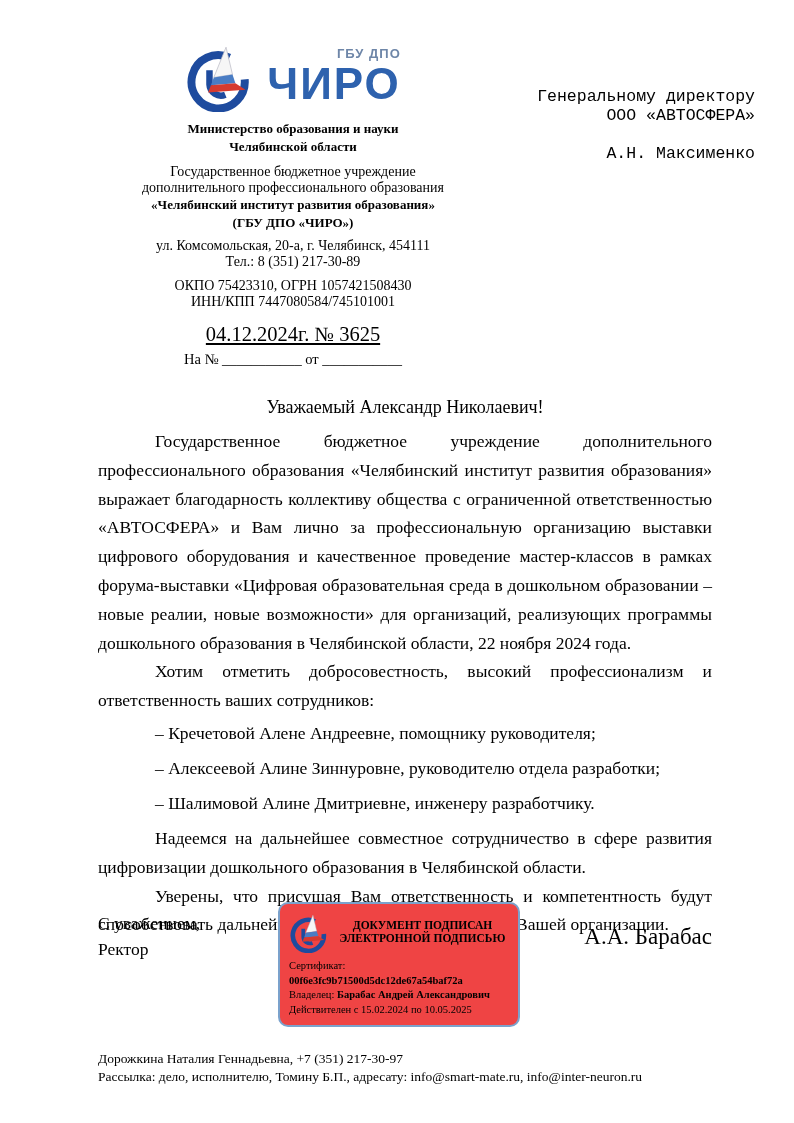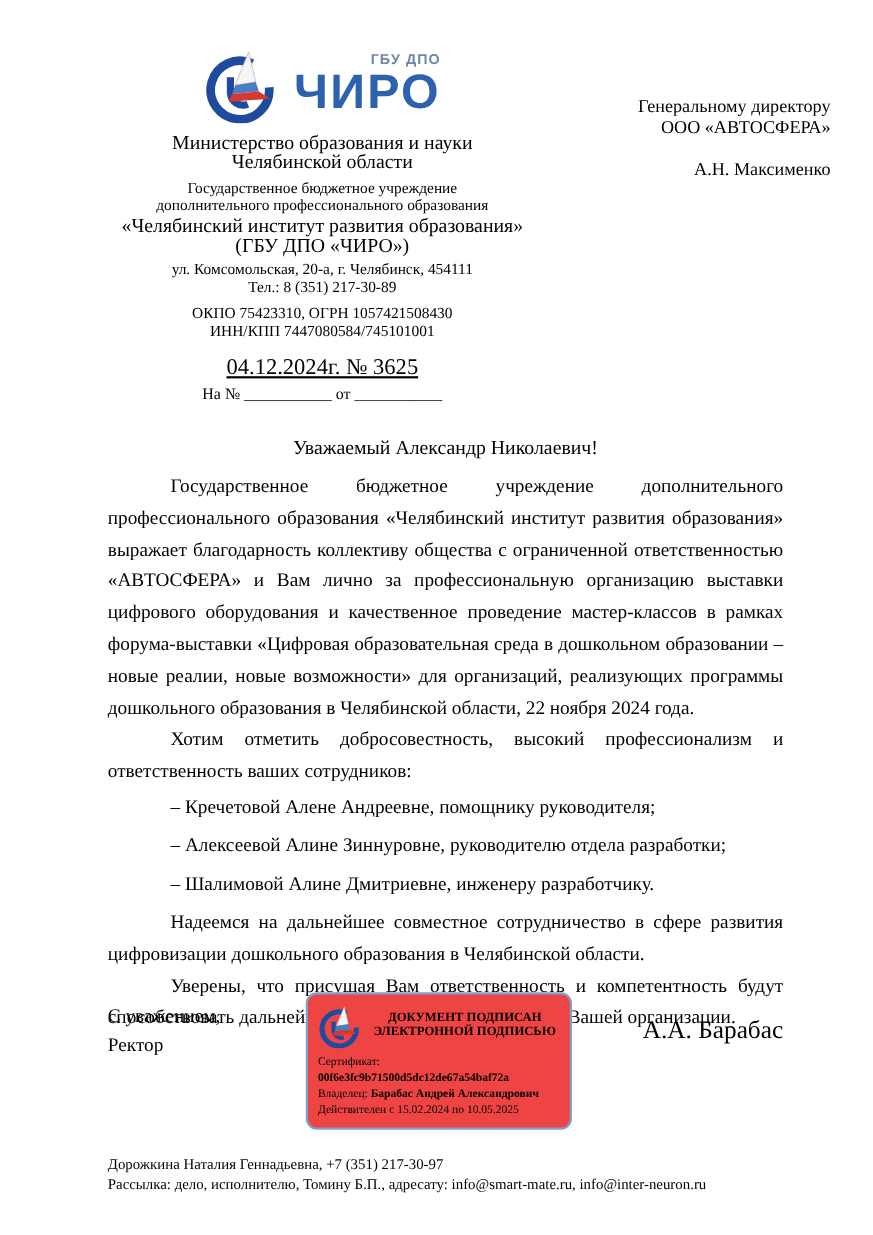--- a/index.html
+++ b/index.html
@@ -9,28 +9,28 @@
     background:#ffffff; font-family:"Liberation Serif", serif; color:#000;
     overflow:hidden;
   }
   
   .lh-left { position:absolute; left:83px; top:40px; width:420px; text-align:center; }
   .logo-row { display:flex; justify-content:center; align-items:flex-start; gap:10px; height:76px;text-align:right; }
   .logo-mark { width:72px; height:72px; }
   .logo-text { display:flex; flex-direction:column; align-items:flex-end; padding-top:6px; }
   .logo-small { font-family:"Liberation Sans", sans-serif; font-weight:bold; font-size:13px; letter-spacing:1px; color:#6e86a8; }
   .logo-brand { font-family:"Liberation Sans", sans-serif; font-weight:bold; font-size:44px; line-height:46px; letter-spacing:2px; color:#2e62ae; }
-  .lh-bold { font-weight:normal; font-size:18px; line-height:18px; }
+  .lh-bold { font-weight:bold; font-size:13px; line-height:18px; }
   .lh-reg  { font-size:14px; line-height:16px; }
   .mt4{margin-top:4px;} .mt6{margin-top:6px;} .mt8{margin-top:8px;}
   .lh-link { color:#0563c1; text-decoration:underline; }
   .doc-number { font-size:20.5px; line-height:24px; text-decoration:underline; margin-top:12px; }
   .ref-line { font-size:14.5px; line-height:18px; margin-top:4px; }
   
-  .addressee { position:absolute; right:39px; top:88px; text-align:right; font-size:16.5px; line-height:18.5px; }
+  .addressee { position:absolute; right:39px; top:88px; text-align:right; font-size:16.5px; line-height:18.5px;font-family:Liberation Mono, monospace; }
   .addressee .name { margin-top:20px; }
   
   .body-block { position:absolute; left:98px; top:396px; width:614px; }
   .salutation { text-align:center; font-size:18px; line-height:22px; margin-bottom:9px; }
   .para { font-size:17.5px; line-height:28.8px; text-align:justify; text-indent:57px; }
   .list { margin:4px 0 2px 0; }
   .list-item { font-size:17.5px; line-height:28px; padding-left:57px; margin-bottom:7px; }
   
   .sig-row { position:absolute; left:98px; top:866px; width:614px; display:flex; align-items:flex-start;margin-top:36px; }
   .sig-left { width:180px; font-size:17.5px; line-height:26px; padding-top:8px; }

